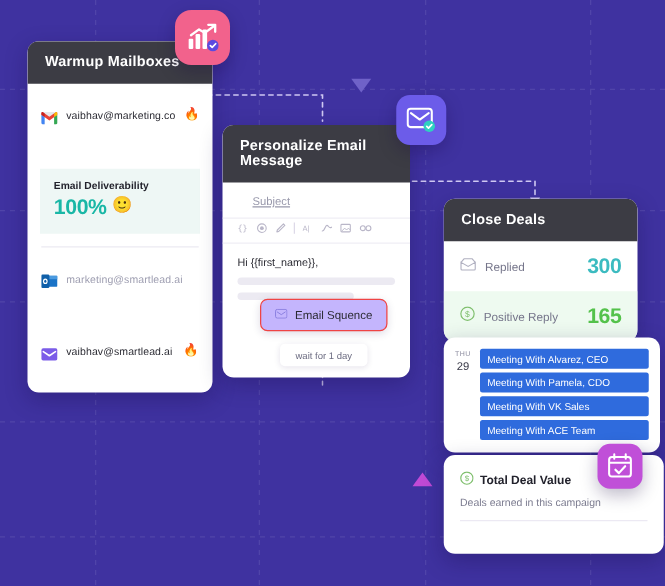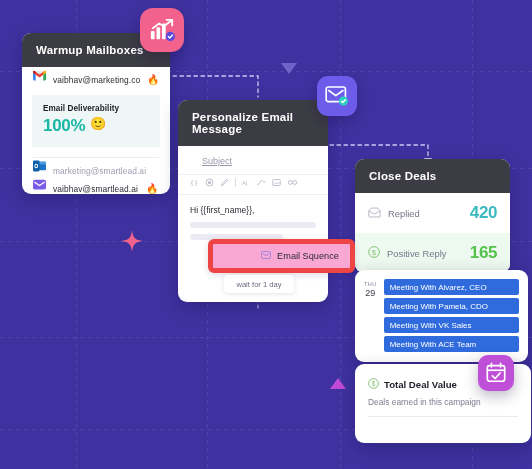--- a/index.html
+++ b/index.html
@@ -34,43 +34,43 @@
   .conn{position:absolute;inset:0;pointer-events:none;}
 
   
   .card{position:absolute;background:#fff;border-radius:9px;
     box-shadow:0 6px 18px rgba(23,10,70,.30);overflow:hidden;}
   .card-hd{background:#3c3c44;color:#fff;font-size:11.5px;font-weight:700;
     letter-spacing:.2px;padding:11px 14px;}
 
   
   #warmup{left:22px;top:33px;width:148px;}
-  .mailrow{display:flex;align-items:flex-end;gap:7px;padding:0 11px;}
+  .mailrow{display:flex;align-items:flex-start;gap:7px;padding:20px 11px;}
   .mailrow .addr{font-size:8.4px;color:#2b2b33;letter-spacing:.1px;white-space:nowrap;}
   .mailrow.muted .addr{color:#9d9db0;}
   .fire{font-size:10px;line-height:1;margin-left:auto;}
   .deliv{background:#eef7f5;margin:10px;padding:9px 11px 11px 11px;}
   .deliv-label{font-size:8.2px;font-weight:700;color:#22222c;letter-spacing:.05px;}
   .deliv-val{display:flex;gap:5px;margin-top:3px;}
   .deliv-num{font-size:17px;font-weight:700;color:#19b7a6;letter-spacing:-.3px;}
   .sep{height:1px;background:#eceaf2;margin:0 11px;}
 
   
   #personalize{left:178px;top:100px;width:150px;}
   .subject{font-size:9px;color:#9898ab;padding:10px 12px 8px 24px;text-decoration:underline;}
   .toolbar{display:flex;align-items:center;gap:6px;padding:3px 12px 7px 12px;
     border-top:1px solid #f0eef5;border-bottom:1px solid #f0eef5;}
   .toolbar .ti{color:#b9b6c8;display:flex;align-items:center;}
   .tdiv{width:1px;height:9px;background:#ddd9e8;}
   .body-txt{font-size:8.6px;color:#2b2b33;padding:10px 12px 7px 12px;}
   .skel{height:6px;border-radius:3px;background:#eceaf2;margin:0 12px 6px 12px;}
   .skel.s2{width:62%;}
   .chipbtn{display:flex;align-items:center;justify-content:center;gap:6px;
-    border:5px solid #ef4444;border-radius:6px;background:#f9a8d4;
-    font-size:9.2px;color:#2b2b33;height:24px;padding-left:37px;}
+    border:1px solid #ef4444;border-radius:6px;background:#c4b5fd;
+    font-size:9.2px;color:#2b2b33;height:24px;}
   #seqbtn{position:absolute;left:208px;top:239px;width:100px;z-index:6;
     box-shadow:0 2px 7px rgba(30,10,80,.14);}
   #followbtn{position:absolute;left:212px;top:308px;width:96px;z-index:6;
     box-shadow:0 2px 7px rgba(30,10,80,.14);}
   #waitchip{position:absolute;left:224px;top:275px;width:70px;height:18px;
     display:flex;align-items:center;justify-content:center;
     background:#fff;border-radius:4px;font-size:7.6px;color:#6b6b80;z-index:6;
     box-shadow:0 1px 5px rgba(30,10,80,.12);}
 
   
@@ -265,21 +265,21 @@
     <div class="card-hd">Close Deals</div>
 
     <div class="statrow replied">
       <span>
         <svg width="13" height="11" viewBox="0 0 16 13">
             <path d="M1 4.5V11a1 1 0 001 1h12a1 1 0 001-1V4.5L8 8.5z" fill="none" stroke="#b0b0c0" stroke-width="1.1"></path>
             <path d="M1 4.5L4 1h8l3 3.5" fill="none" stroke="#b0b0c0" stroke-width="1.1"></path>
           </svg>
       </span>
       <span class="lbl">Replied</span>
-      <span class="num">420</span>
+      <span class="num">300</span>
     </div>
 
     <div class="statrow positive">
       <span>
         <svg width="12" height="12" viewBox="0 0 14 14">
             <circle cx="7" cy="7" r="6.2" fill="none" stroke="#7fbf6d" stroke-width="1.1"></circle>
             <text x="7" y="10.2" font-size="8" text-anchor="middle" fill="#7fbf6d" font-family="sans-serif">$</text>
           </svg>
       </span>
       <span class="lbl">Positive Reply</span>

